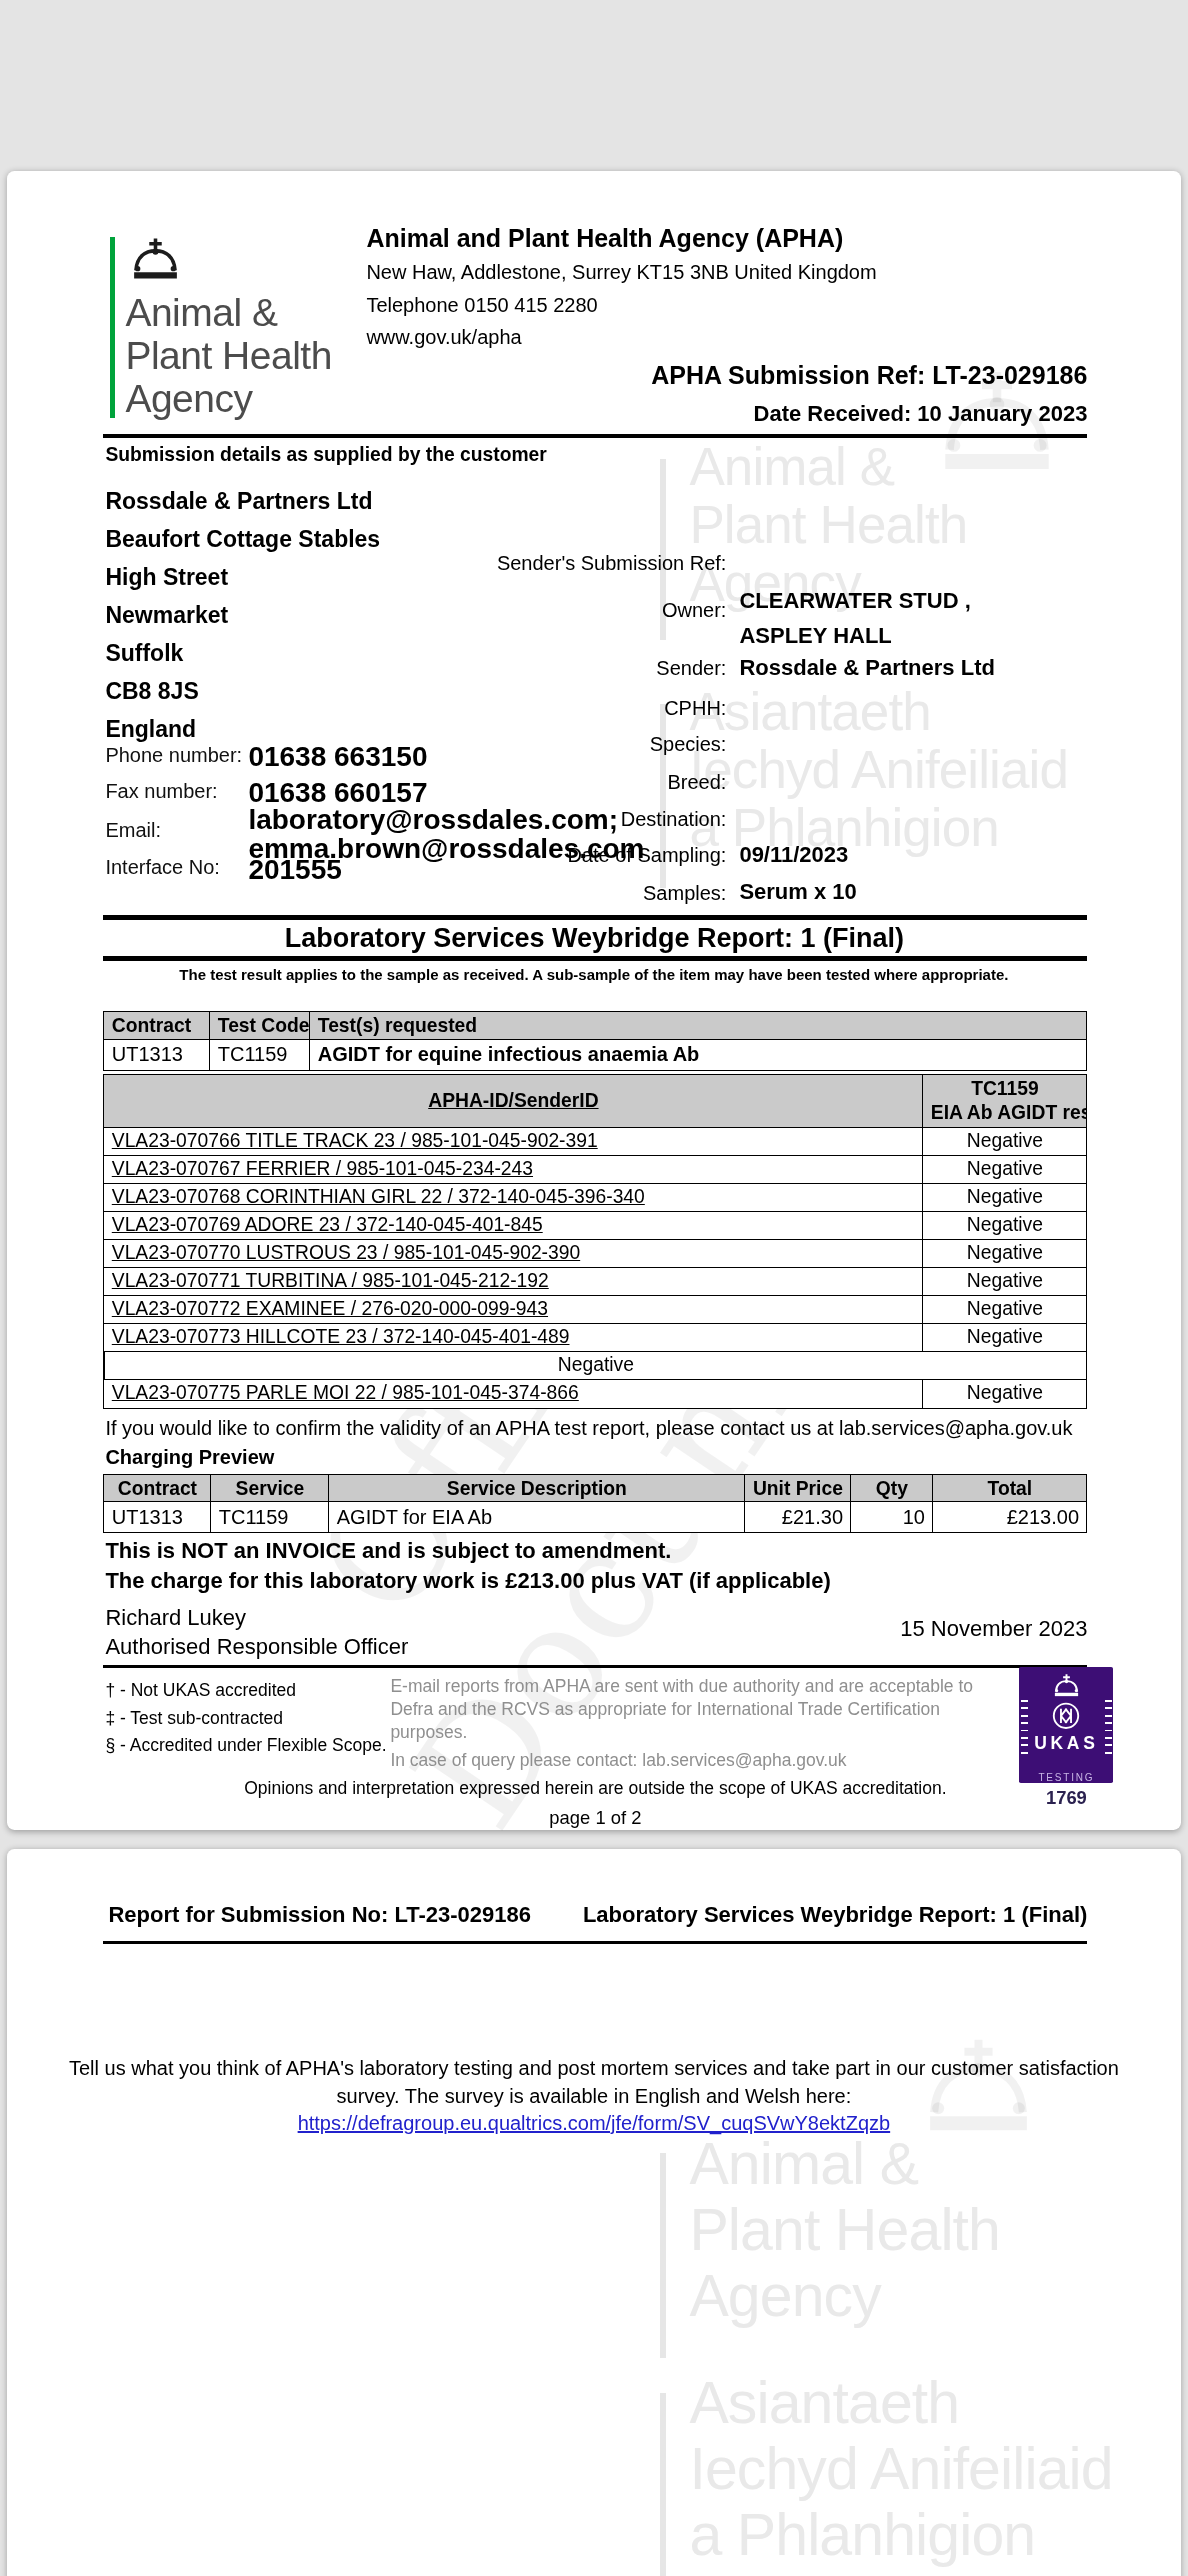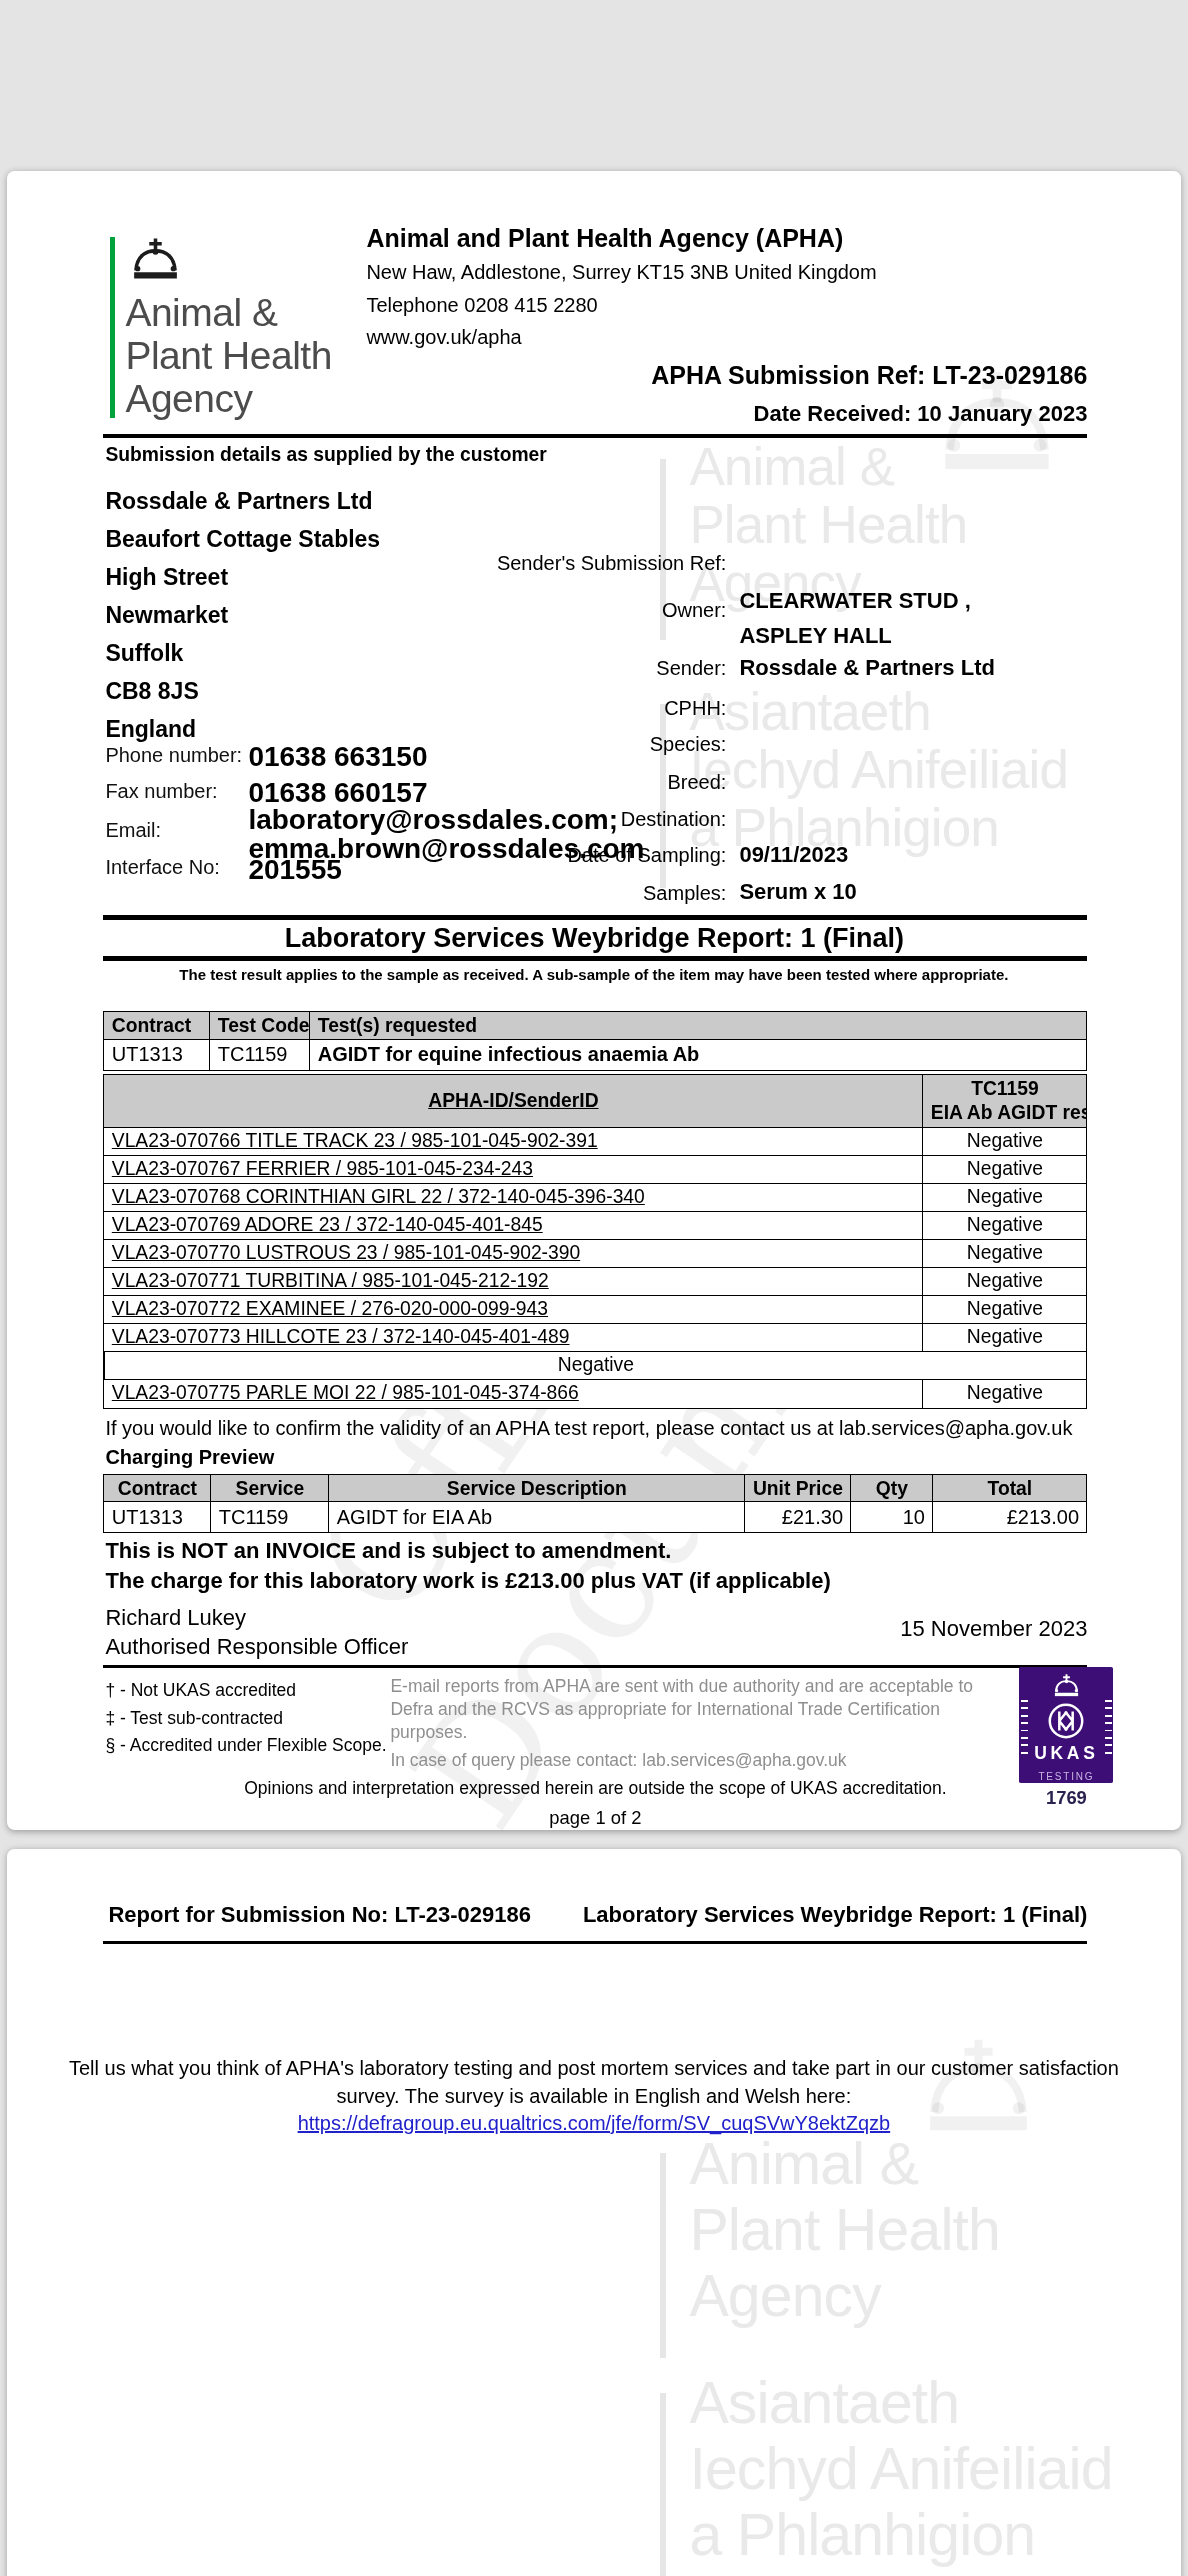--- a/index.html
+++ b/index.html
@@ -90,21 +90,21 @@
   .foot-gray2 { left:383px; top:1579px; width:590px; font-size:17.5px; color:#8f8f8f; }
   .opinions { left:96px; top:1607px; width:984px; font-size:17.5px; }
   .page-num { left:96px; top:1636px; width:984px; font-size:18.4px; }
 
   
   .ukas { left:1012px; top:1496px; width:94px; height:116px; background:#3d0e75; border-radius:1.8px;
           display:flex; flex-direction:column; align-items:center; }
   .ukas-crown { width:31px; height:28px; margin-top:3.7px; color:#fff; }
   .ukas-circle { width:42px; height:42px; margin-top:0.9px; }
   .ukas-word { color:#fff; font-size:17.5px; font-weight:bold; letter-spacing:3.7px; margin-top:1.8px; }
-  .ukas-sub { color:#c9b5e6; font-size:10px; letter-spacing:1.8px; margin-top:7px; }
+  .ukas-sub { color:#c9b5e6; font-size:10px; letter-spacing:1.8px; margin-top:18px; }
   .ukas-tick { position:absolute; width:6.4px; height:59px; top:33px;
                background:repeating-linear-gradient(to bottom,#fff 0 1.8px,transparent 1.8px 7.4px); }
   .ukas-tick.l { left:1.8px; } .ukas-tick.r { right:1.8px; }
   .ukas-num { left:1012px; top:1616px; width:94px; font-size:18.4px; font-weight:bold; color:#2b2250; }
   .wm-bar { position:absolute; left:653px; width:5.5px; background:#e6e6e6; }
   .wm-text { position:absolute; left:682px; font-size:53px; line-height:58px; color:#e9e9e9; letter-spacing:-0.9px; }
   .wm-crown { position:absolute; color:rgba(0,0,0,0.055); }
   .wm-diag { position:absolute; left:83px; top:1050px; width:1013px; text-align:center;
              transform:rotate(-56deg); font-family:"DejaVu Serif", serif;
              font-size:155px; line-height:198px; color:rgba(0,0,0,0.055); }
@@ -166,21 +166,21 @@
         </svg>
     </div>
     <div class="abs logo-text">
       <div>Animal &amp;</div>
       <div>Plant Health</div>
       <div>Agency</div>
     </div>
 
     <div class="abs org-title b">Animal and Plant Health Agency (APHA)</div>
     <div class="abs org-line1">New Haw, Addlestone, Surrey KT15 3NB United Kingdom</div>
-    <div class="abs org-line2">Telephone 0208 415 2280</div>
+    <div class="abs org-line2">Telephone 0150 415 2280</div>
     <div class="abs org-line3">www.gov.uk/apha</div>
     <div class="abs sub-ref b right">APHA Submission Ref: LT-23-029186</div>
     <div class="abs date-rec b right">Date Received: 10 January 2023</div>
     <div class="abs rule-top"></div>
     <div class="abs sub-details b">Submission details as supplied by the customer</div>
 
     <div class="abs cust-addr b">
       <div>Rossdale &amp; Partners Ltd</div>
       <div>Beaufort Cottage Stables</div>
       <div>High Street</div>

